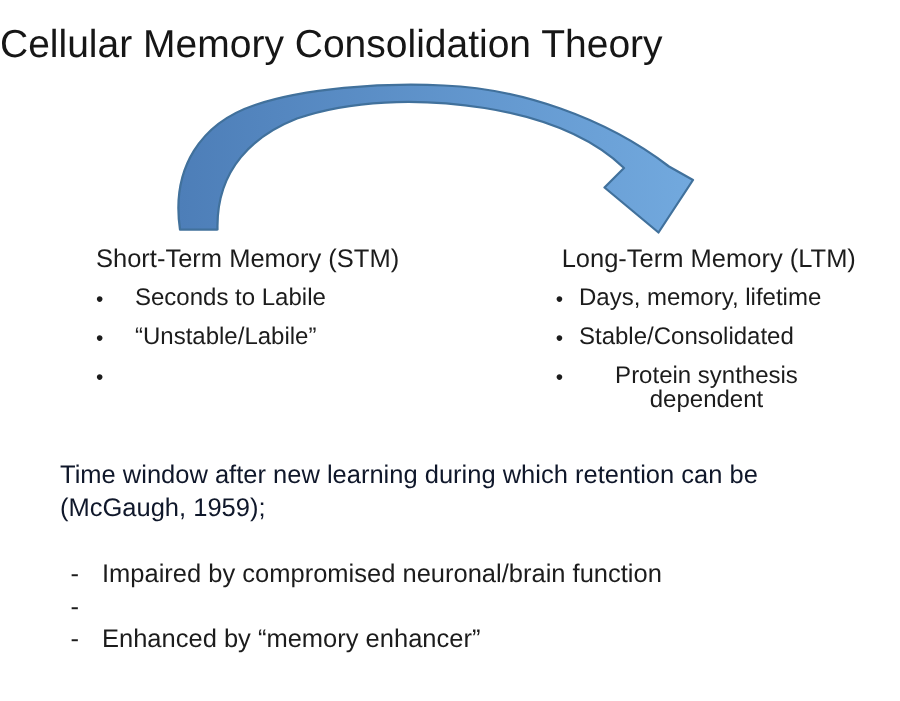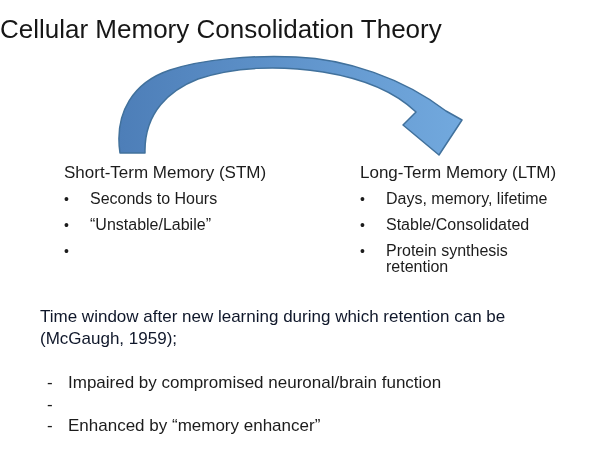--- a/index.html
+++ b/index.html
@@ -28,21 +28,21 @@
     left: 98px;
     top: 50px;
     width: 380px;
     height: 115px;
   }
   .col {
     position: absolute;
     top: 163px;
   }
   .col-stm { left: 48px;  width: 280px; margin-left: 16px; }
-  .col-ltm { left: 360px; width: 225px; }
+  .col-ltm { left: 360px; width: 225px; text-align: center; }
   .col-heading {
     font-size: 17px;
     line-height: 20px;
     margin-bottom: 8px;
     color: #1c1c1c;
   }
   .bullet-row {
     display: flex;
     align-items: flex-start;
     margin-bottom: 10px;
@@ -115,21 +115,21 @@
            C 72 40, 46 62, 47 103
            Z" fill="url(#arrowGrad)" stroke-width="1.5" stroke-linejoin="round" stroke="#41719c"></path>
     </svg>
   </div>
 
   <div class="col col-stm">
     <div class="col-heading">Short-Term Memory (STM)</div>
     <div>
       <div class="bullet-row">
         <span class="bullet-marker">•</span>
-        <span class="bullet-text">Seconds to Hours</span>
+        <span class="bullet-text">Seconds to Labile</span>
       </div>
       <div class="bullet-row">
         <span class="bullet-marker">•</span>
         <span class="bullet-text">“Unstable/Labile”</span>
       </div>
       <div class="bullet-row">
         <span class="bullet-marker">•</span>
       </div>
     </div>
   </div>
@@ -140,21 +140,21 @@
       <div class="bullet-row">
         <span class="bullet-marker">•</span>
         <span class="bullet-text">Days, memory, lifetime</span>
       </div>
       <div class="bullet-row">
         <span class="bullet-marker">•</span>
         <span class="bullet-text">Stable/Consolidated</span>
       </div>
       <div class="bullet-row">
         <span class="bullet-marker">•</span>
-        <span class="bullet-text">Protein synthesis retention</span>
+        <span class="bullet-text">Protein synthesis dependent</span>
       </div>
     </div>
   </div>
 
   <div class="note">
     <div>Time window after new learning during which retention can be</div>
     <div>(McGaugh, 1959);</div>
   </div>
 
   <div class="dash-list">

